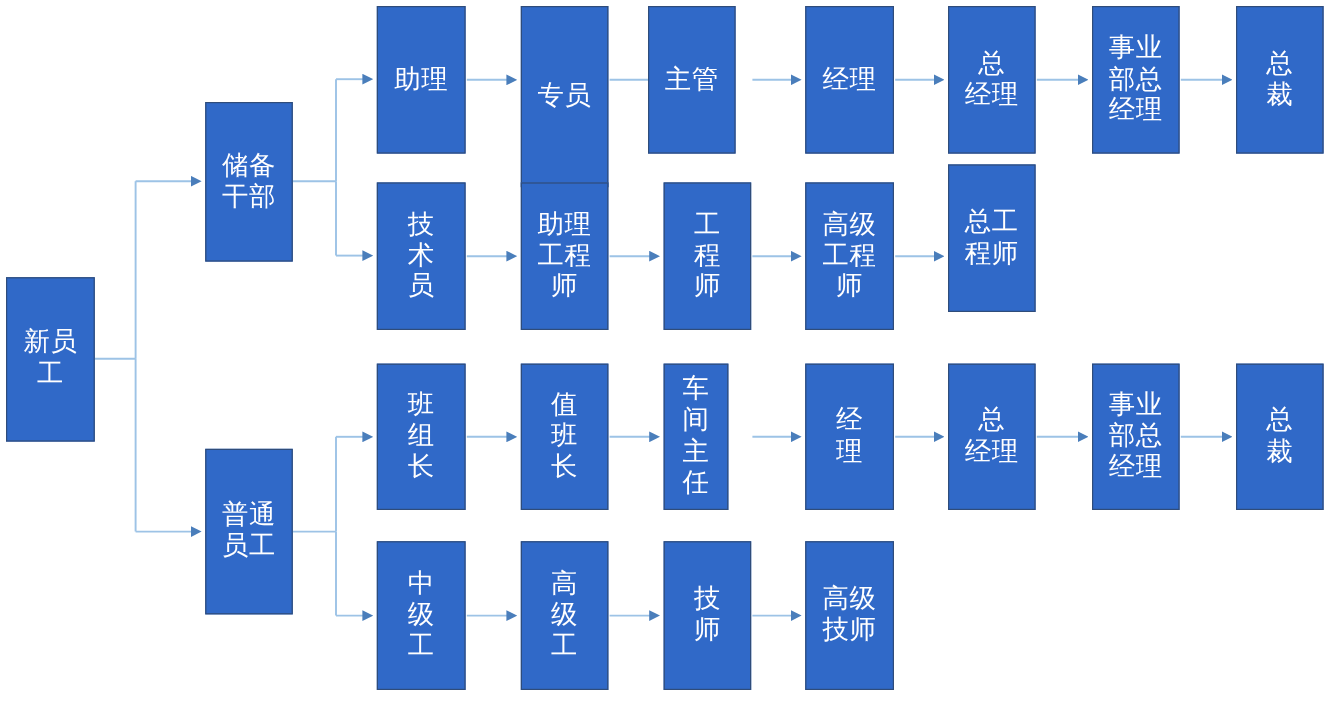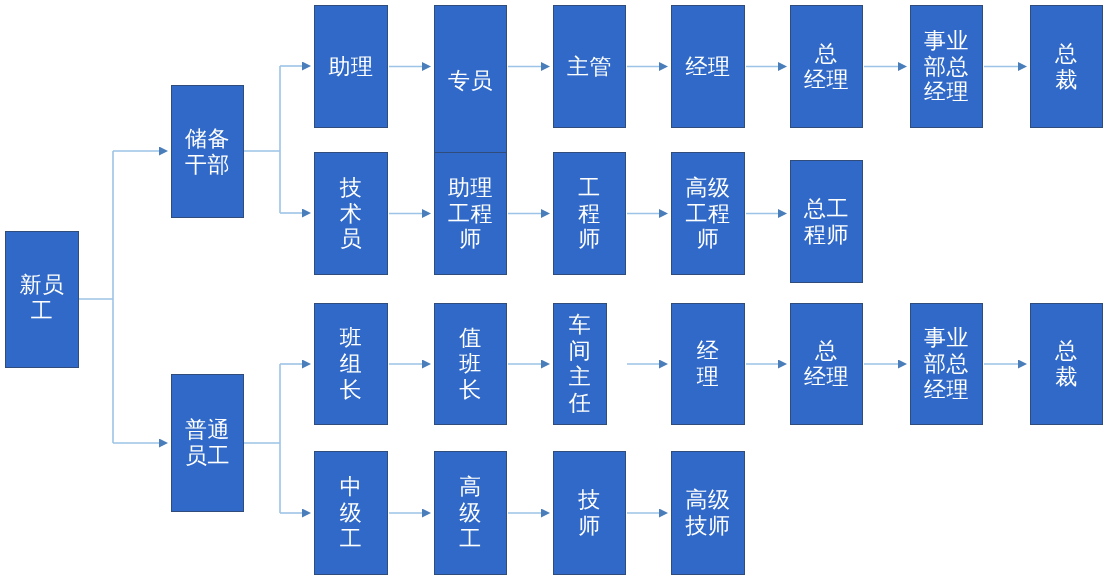--- a/index.html
+++ b/index.html
@@ -100,42 +100,42 @@
   </svg>
 
   <div id="nodes">
       <div class="node" style="left: 5px; top: 231px; width: 74px; height: 137px; font-family: Liberation Mono, monospace;">新员工</div>
       <div class="node" style="left: 171px; top: 85px; width: 73px; height: 133px;">储备
 干部</div>
       <div class="node" style="left: 171px; top: 374px; width: 73px; height: 138px;">普通
 员工</div>
       <div class="node" style="left: 314px; top: 5px; width: 74px; height: 123px;">助理</div>
       <div class="node" style="left: 434px; top: 5px; width: 73px; height: 151px;">专员</div>
-      <div class="node" style="left: 553px; top: 5px; width: 73px; height: 123px;">主管</div>
+      <div class="node" style="left: 540px; top: 5px; width: 73px; height: 123px;">主管</div>
       <div class="node" style="left: 671px; top: 5px; width: 74px; height: 123px;">经理</div>
       <div class="node" style="left: 790px; top: 5px; width: 73px; height: 123px;">总
 经理</div>
       <div class="node" style="left: 910px; top: 5px; width: 73px; height: 123px;">事业
 部总
 经理</div>
       <div class="node" style="left: 1030px; top: 5px; width: 73px; height: 123px;">总
 裁</div>
       <div class="node" style="left: 314px; top: 152px; width: 74px; height: 123px;">技
 术
 员</div>
       <div class="node" style="left: 434px; top: 152px; width: 73px; height: 123px;">助理
 工程
 师</div>
       <div class="node" style="left: 553px; top: 152px; width: 73px; height: 123px;">工
 程
 师</div>
       <div class="node" style="left: 671px; top: 152px; width: 74px; height: 123px;">高级
 工程
 师</div>
-      <div class="node" style="left: 790px; top: 160px; width: 73px; height: 123px;">总工
+      <div class="node" style="left: 790px; top: 137px; width: 73px; height: 123px;">总工
 程师</div>
       <div class="node" style="left: 314px; top: 303px; width: 74px; height: 122px;">班
 组
 长</div>
       <div class="node" style="left: 434px; top: 303px; width: 73px; height: 122px;">值
 班
 长</div>
       <div class="node" style="left: 553px; top: 303px; width: 54px; height: 122px;">车间
 主任</div>
       <div class="node" style="left: 671px; top: 303px; width: 74px; height: 122px;">经

